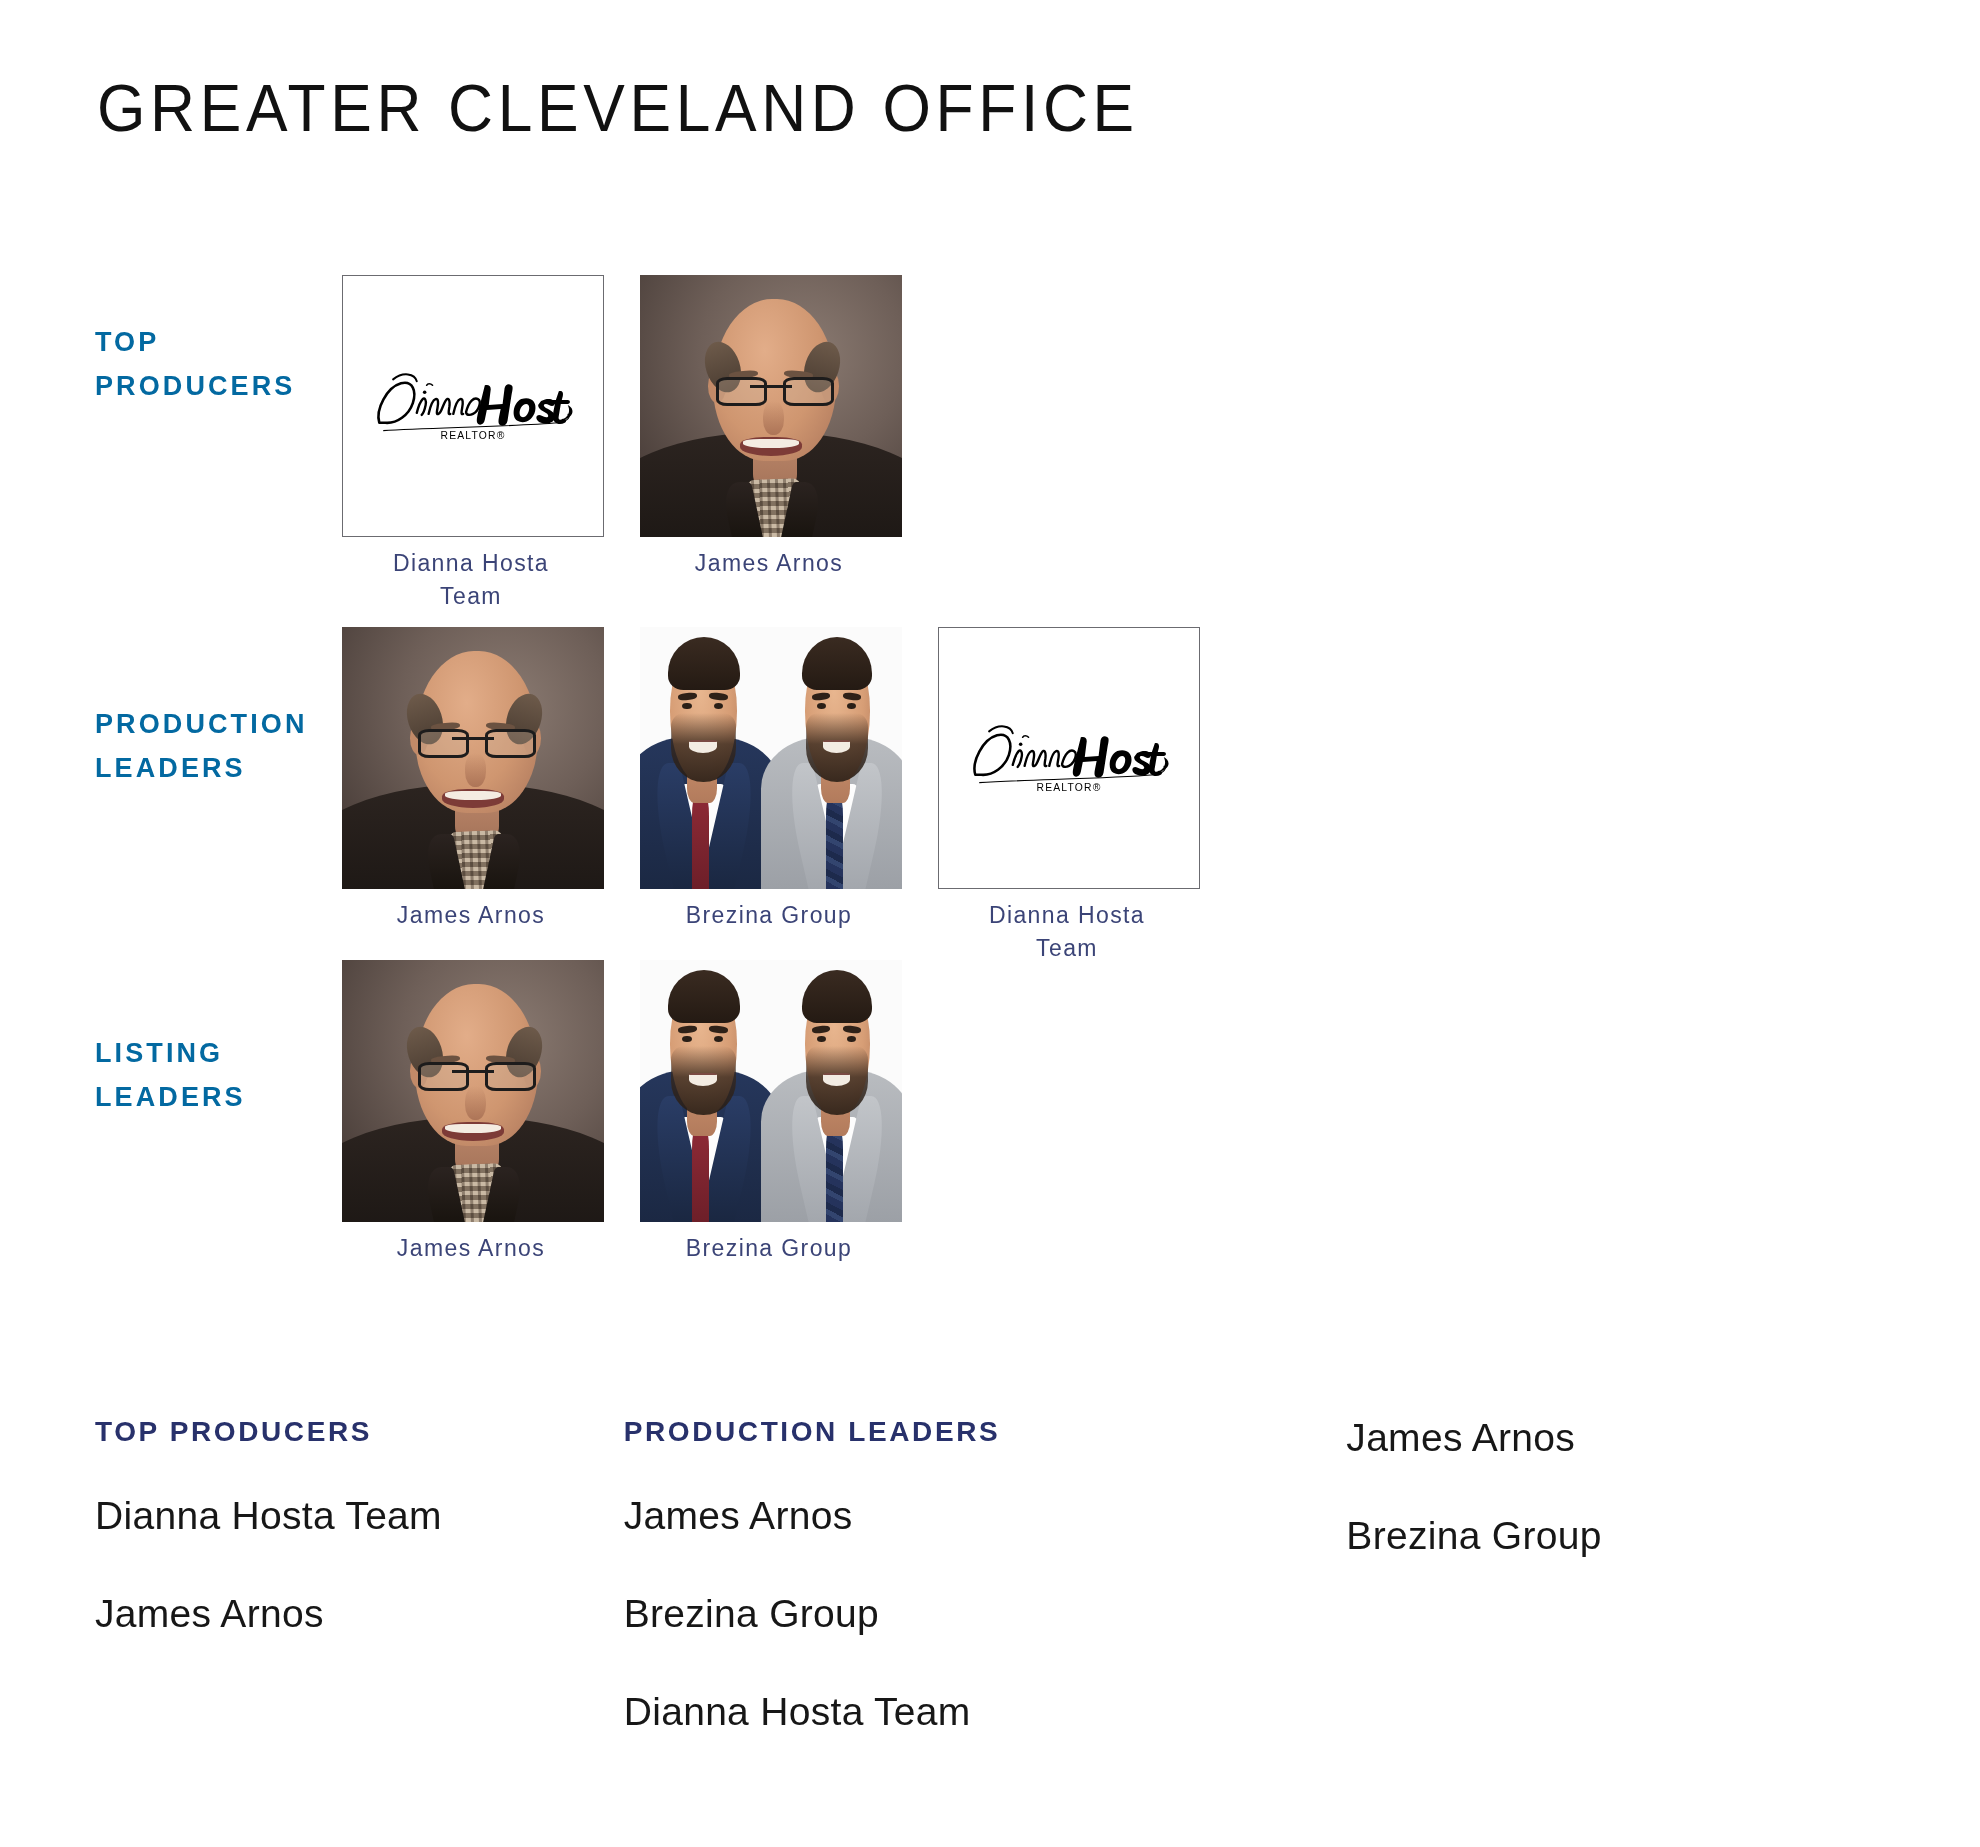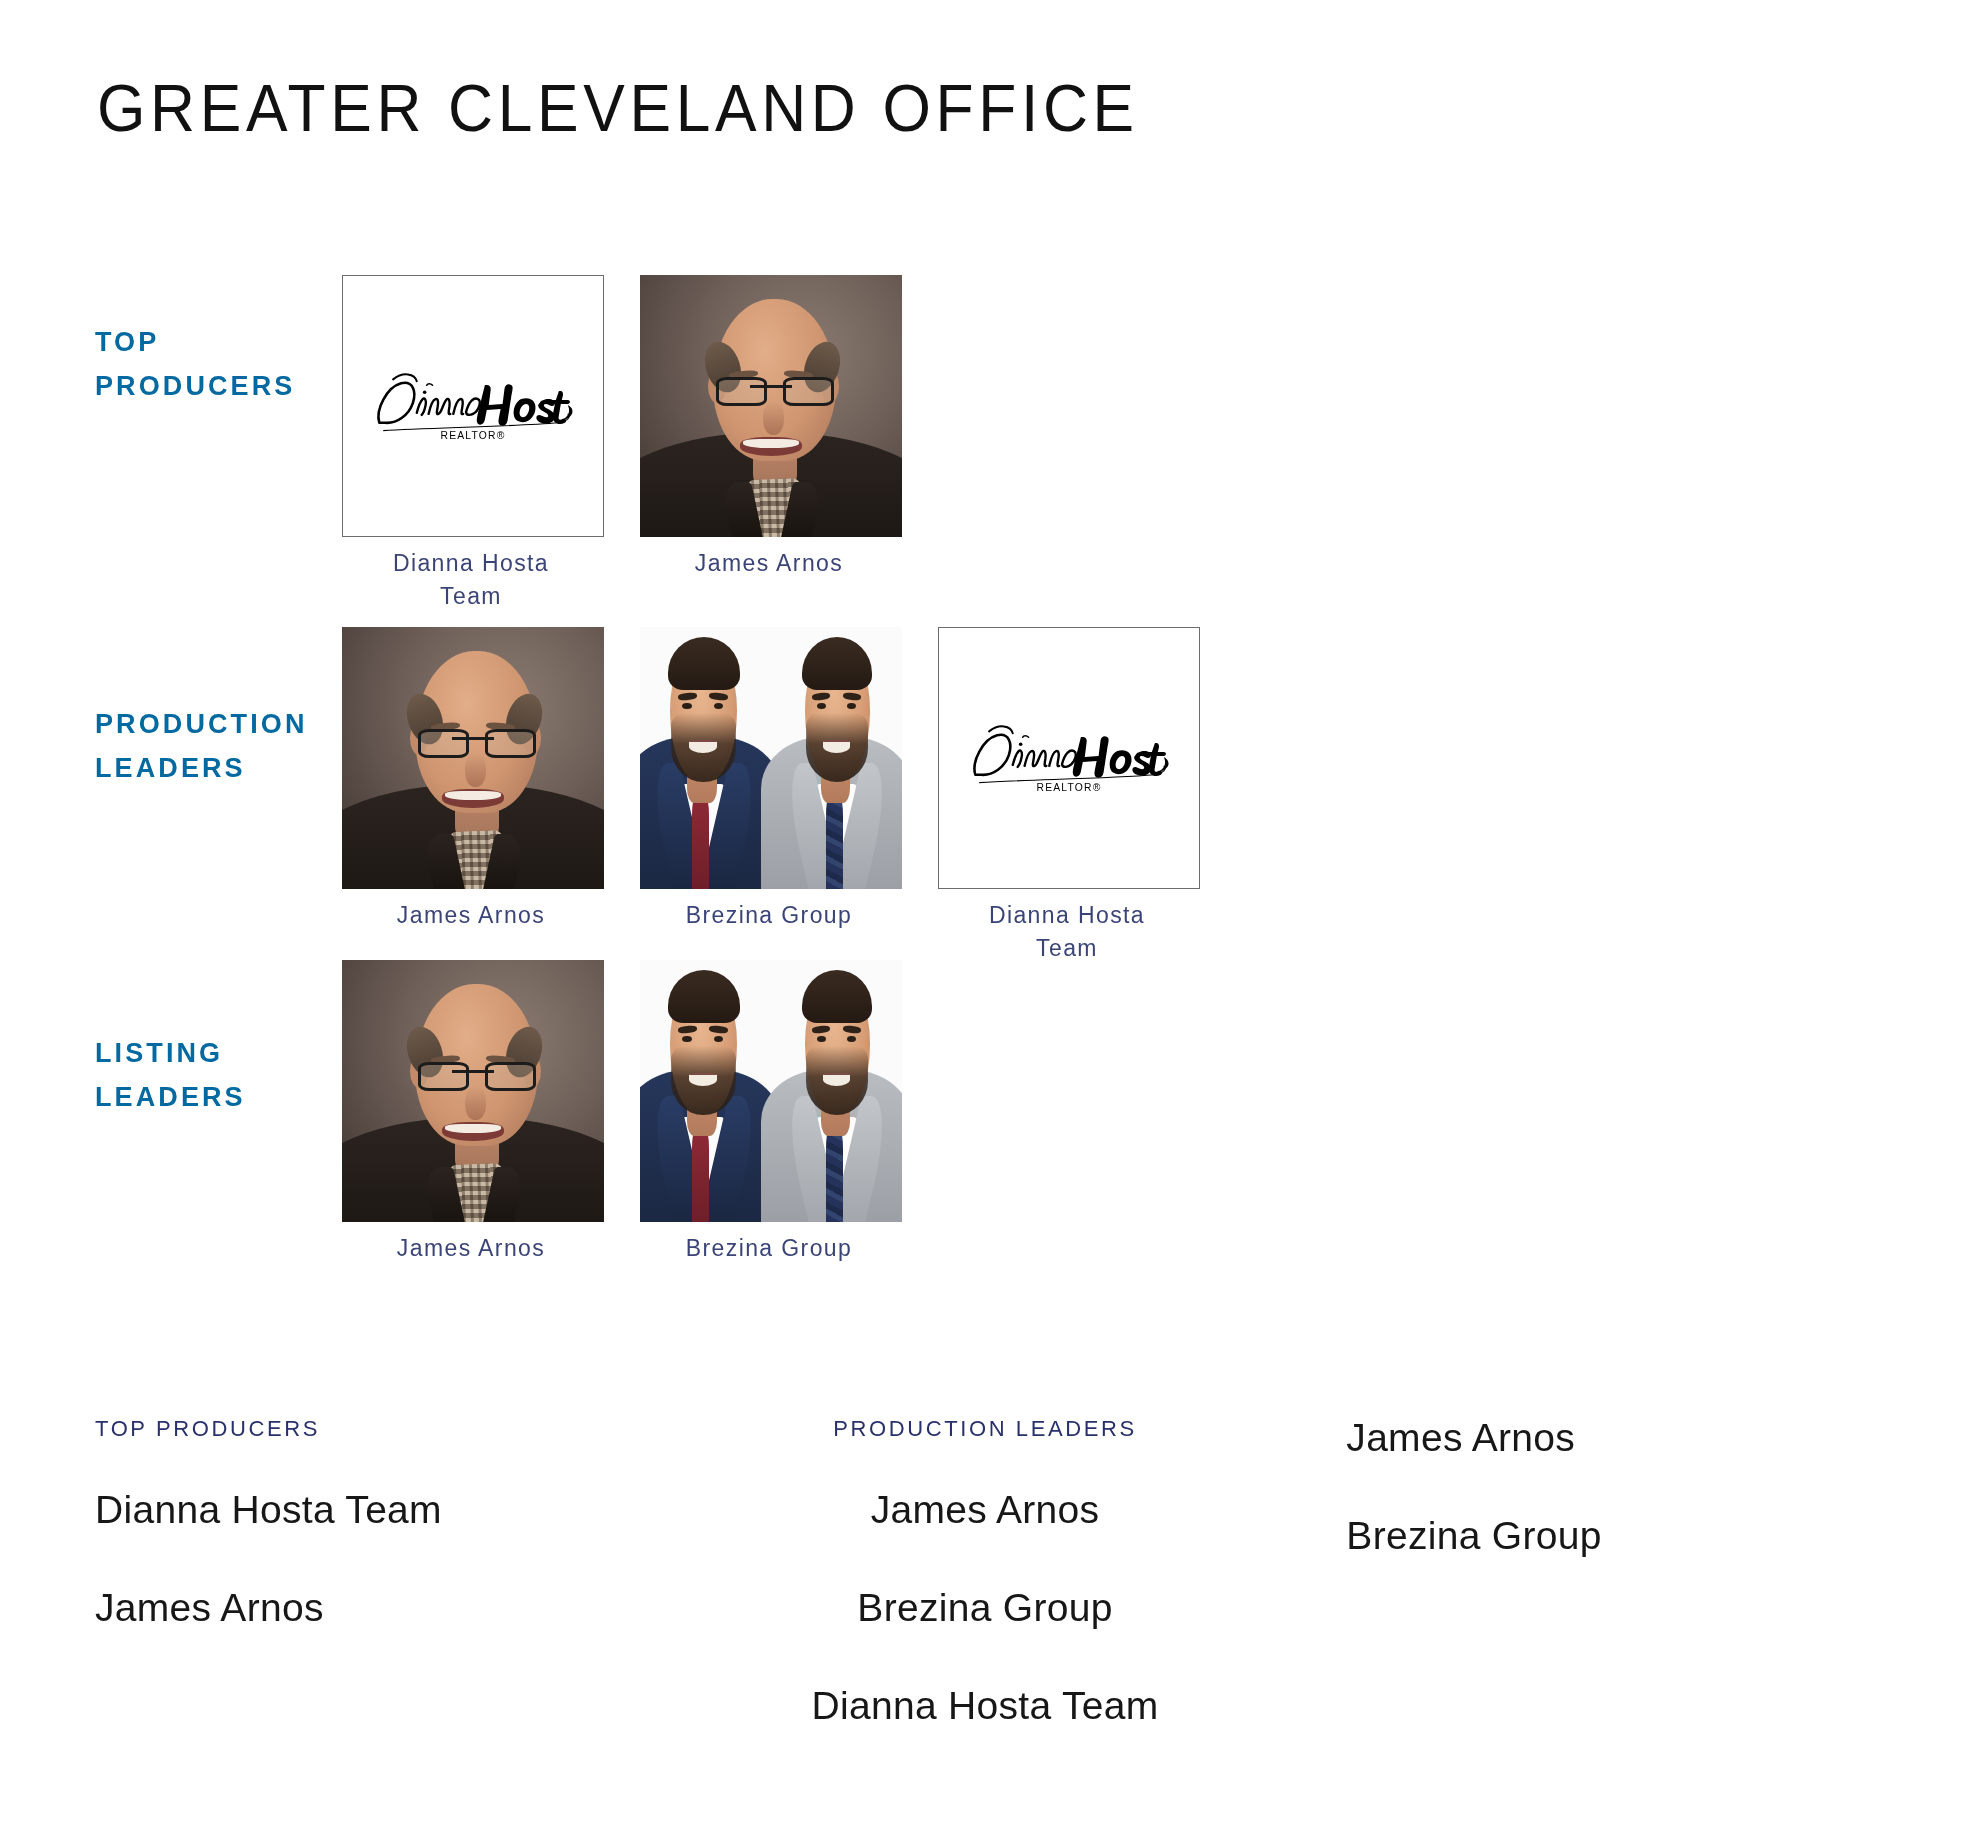--- a/index.html
+++ b/index.html
@@ -257,26 +257,26 @@
   
   .lists {
     position: absolute;
     left: 0;
     top: 1416px;
     width: 1980px;
     display: flex;
   }
   .list-col { box-sizing: border-box; }
   .list-col.col-1 { width: 624px; padding-left: 95px; }
-  .list-col.col-2 { width: 723px; padding-left: 0px; text-align: center; }
+  .list-col.col-2 { width: 723px; padding-left: 0px; }
   .list-col.col-3 { width: 634px; padding-left: 0px; }
   .list-head {
     color: #28316b;
-    font-size: 22px;
-    font-weight: 400;
+    font-size: 28px;
+    font-weight: 700;
     letter-spacing: 2.6px;
     text-transform: uppercase;
     margin-bottom: 46px;
     white-space: nowrap;
   }
   .list-item {
     font-size: 39px;
     font-weight: 400;
     color: #171717;
     letter-spacing: 0.3px;

